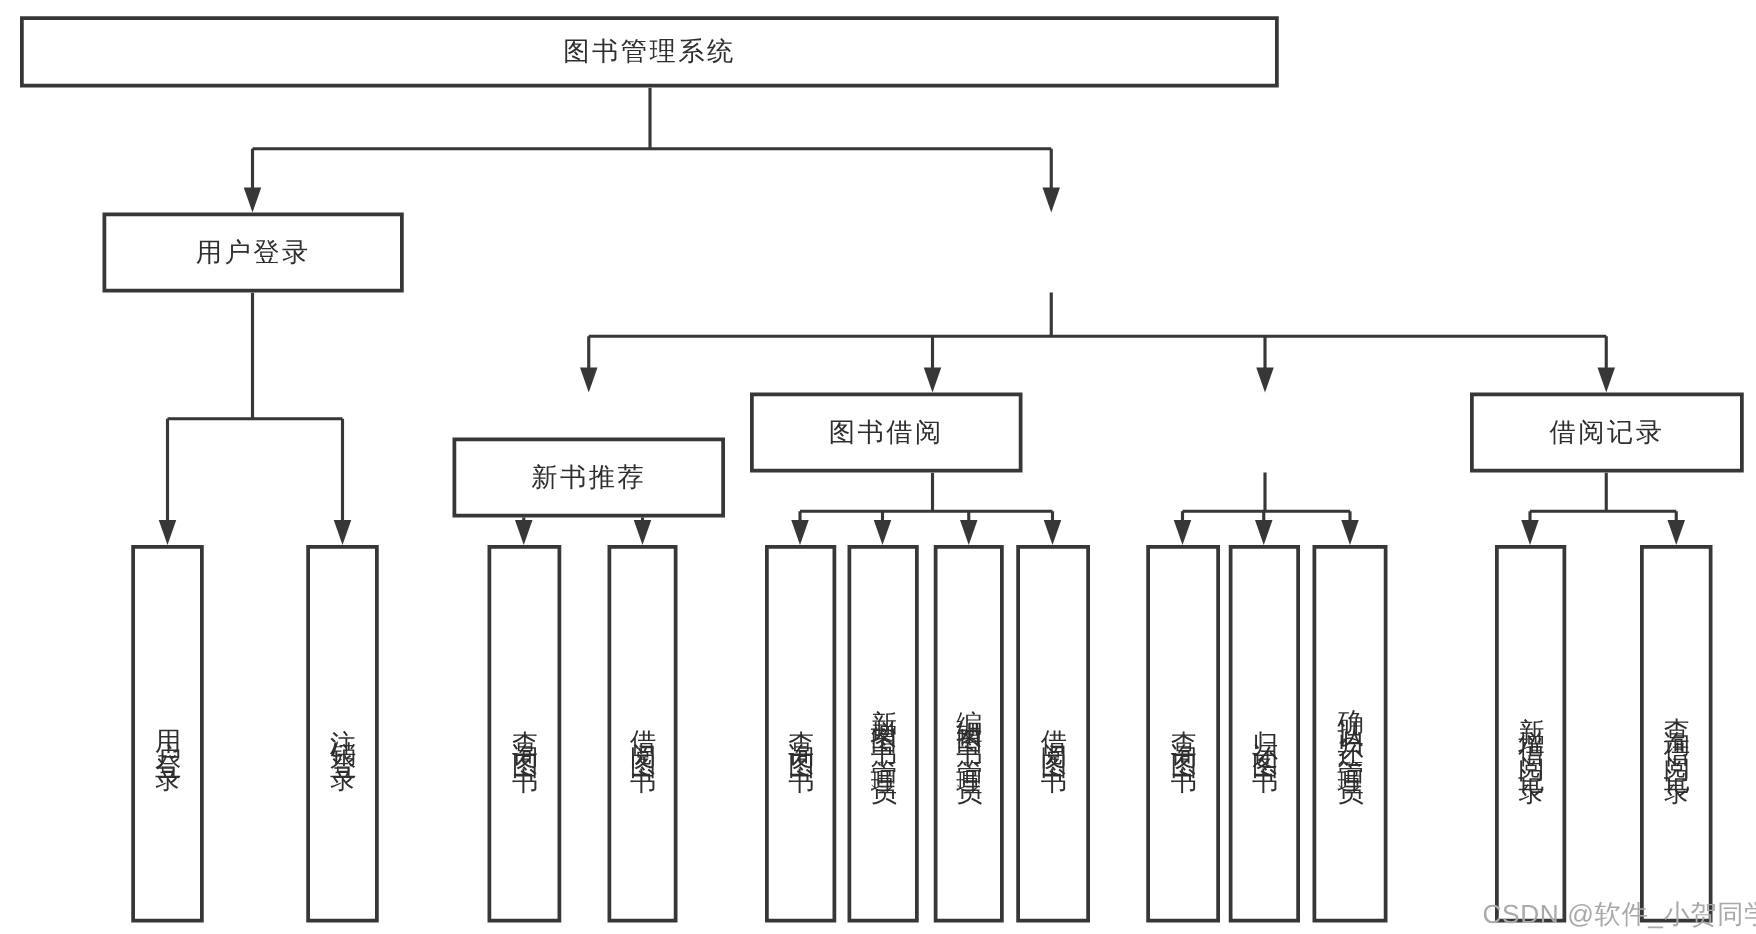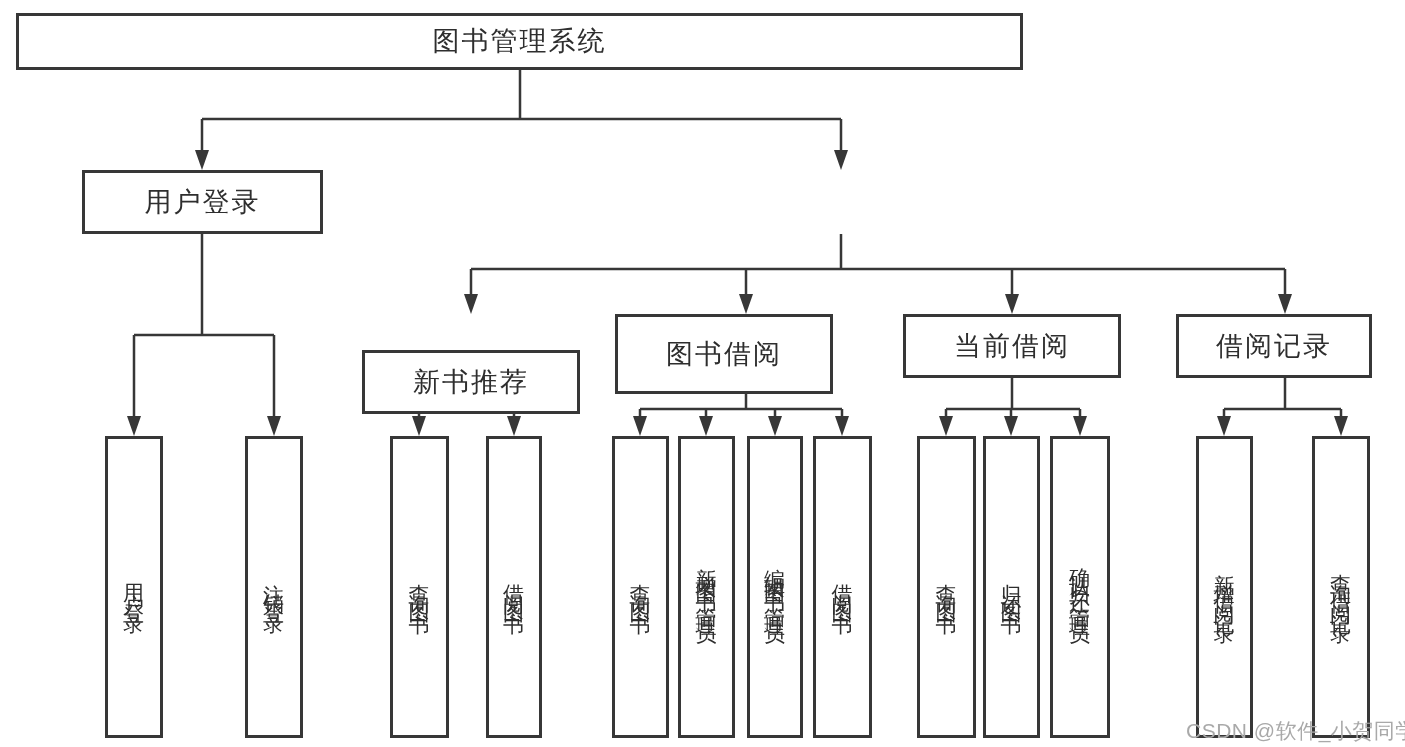--- a/index.html
+++ b/index.html
@@ -27,21 +27,21 @@
     box-sizing: border-box;
     border: 3px solid #373737;
     background: #ffffff;
     display: flex;
     align-items: center;
     justify-content: center;
     color: #2e2e2e;
     z-index: 2;
   }
   .node .hlabel {
-    font-size: 27px;
+    font-size: 21px;
     letter-spacing: 2px;
     white-space: nowrap;
     line-height: 1;
   }
   .leaf {
     position: absolute;
     top: 436px;
     height: 302px;
     box-sizing: border-box;
     border: 3px solid #373737;
@@ -121,27 +121,24 @@
     <span class="hlabel">图书管理系统</span>
   </div>
 
   <div class="node" style="left:82px; top:170px; width:241px; height:64px;">
     <span class="hlabel">用户登录</span>
   </div>
 
   <div class="node" style="left:362px; top:314px; width:218px; height:64px;margin-top:36px;">
     <span class="hlabel">新书推荐</span>
   </div>
-  <div class="node" style="left:615px; top:314px; width:218px; height:80px;">
+  <div class="node" style="left:600px; top:314px; width:218px; height:64px;">
     <span class="hlabel">图书借阅</span>
   </div>
-  <div class="node" style="left:903px; top:314px; width:218px; height:64px;">
-    <span class="hlabel">当前借阅</span>
-  </div>
-  <div class="node" style="left:1176px; top:314px; width:196px; height:64px;">
+  <div class="node" style="left:1176px; top:314px; width:219px; height:64px;">
     <span class="hlabel">借阅记录</span>
   </div>
 
   <div class="leaf" style="left:105px; width:58px;">
     <span class="vtext">用户登录</span>
   </div>
   <div class="leaf" style="left:245px; width:58px;">
     <span class="vtext">注销登录</span>
   </div>
   <div class="leaf" style="left:390px; width:59px;">

